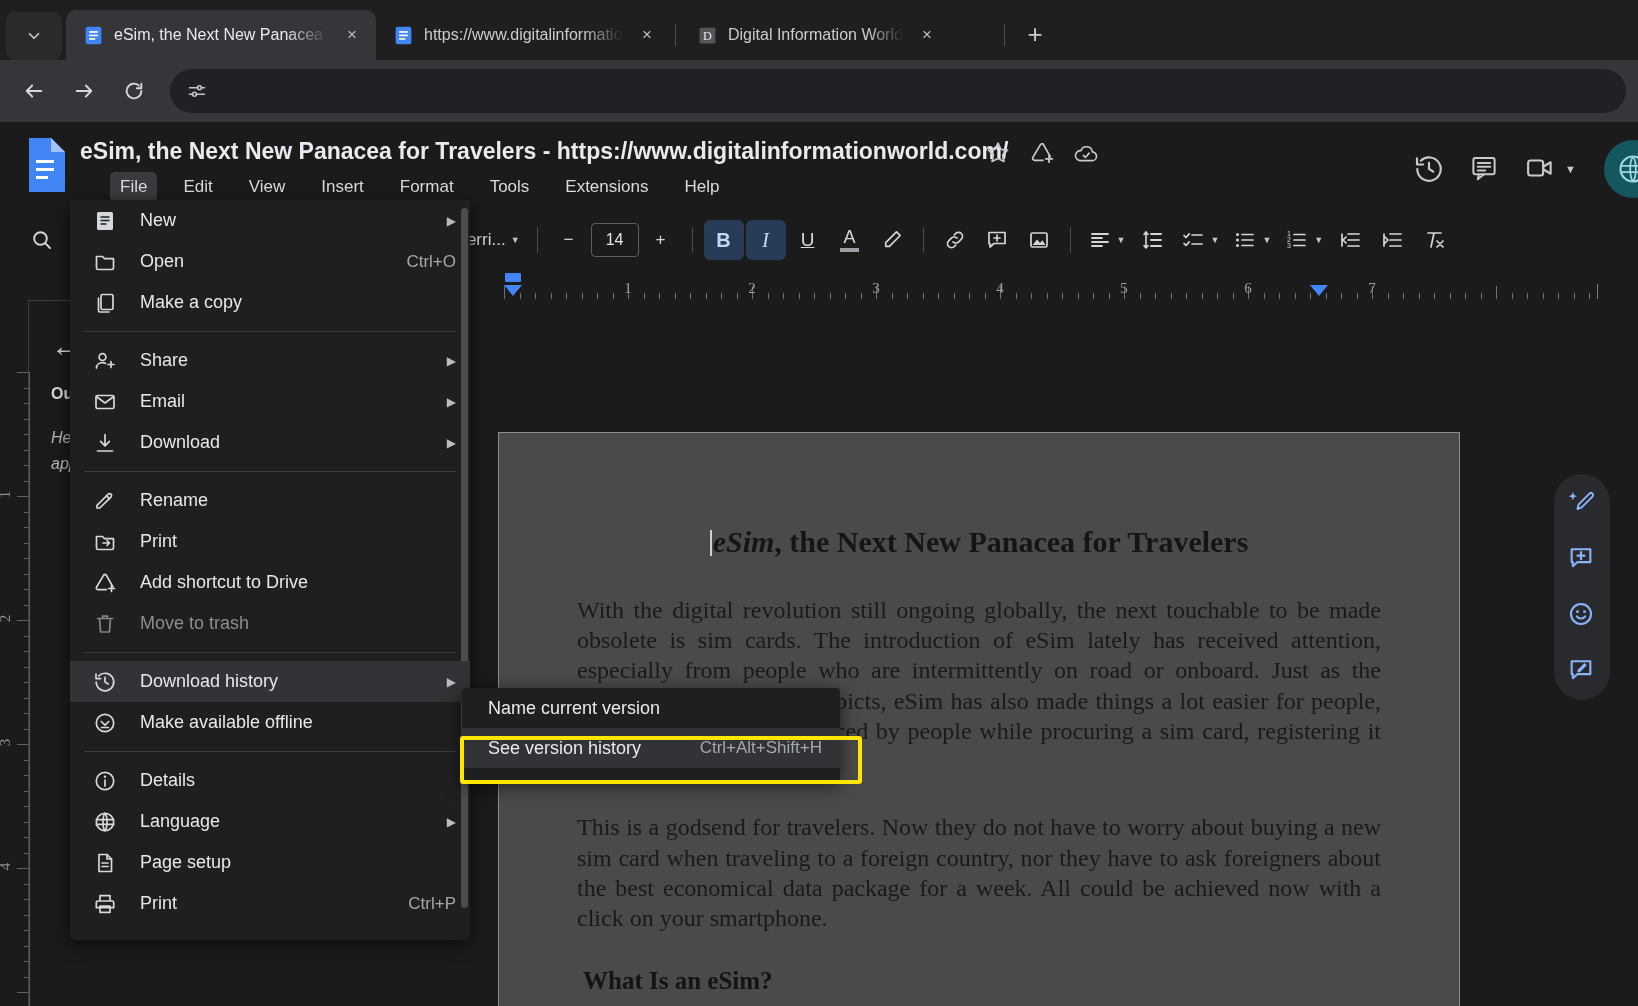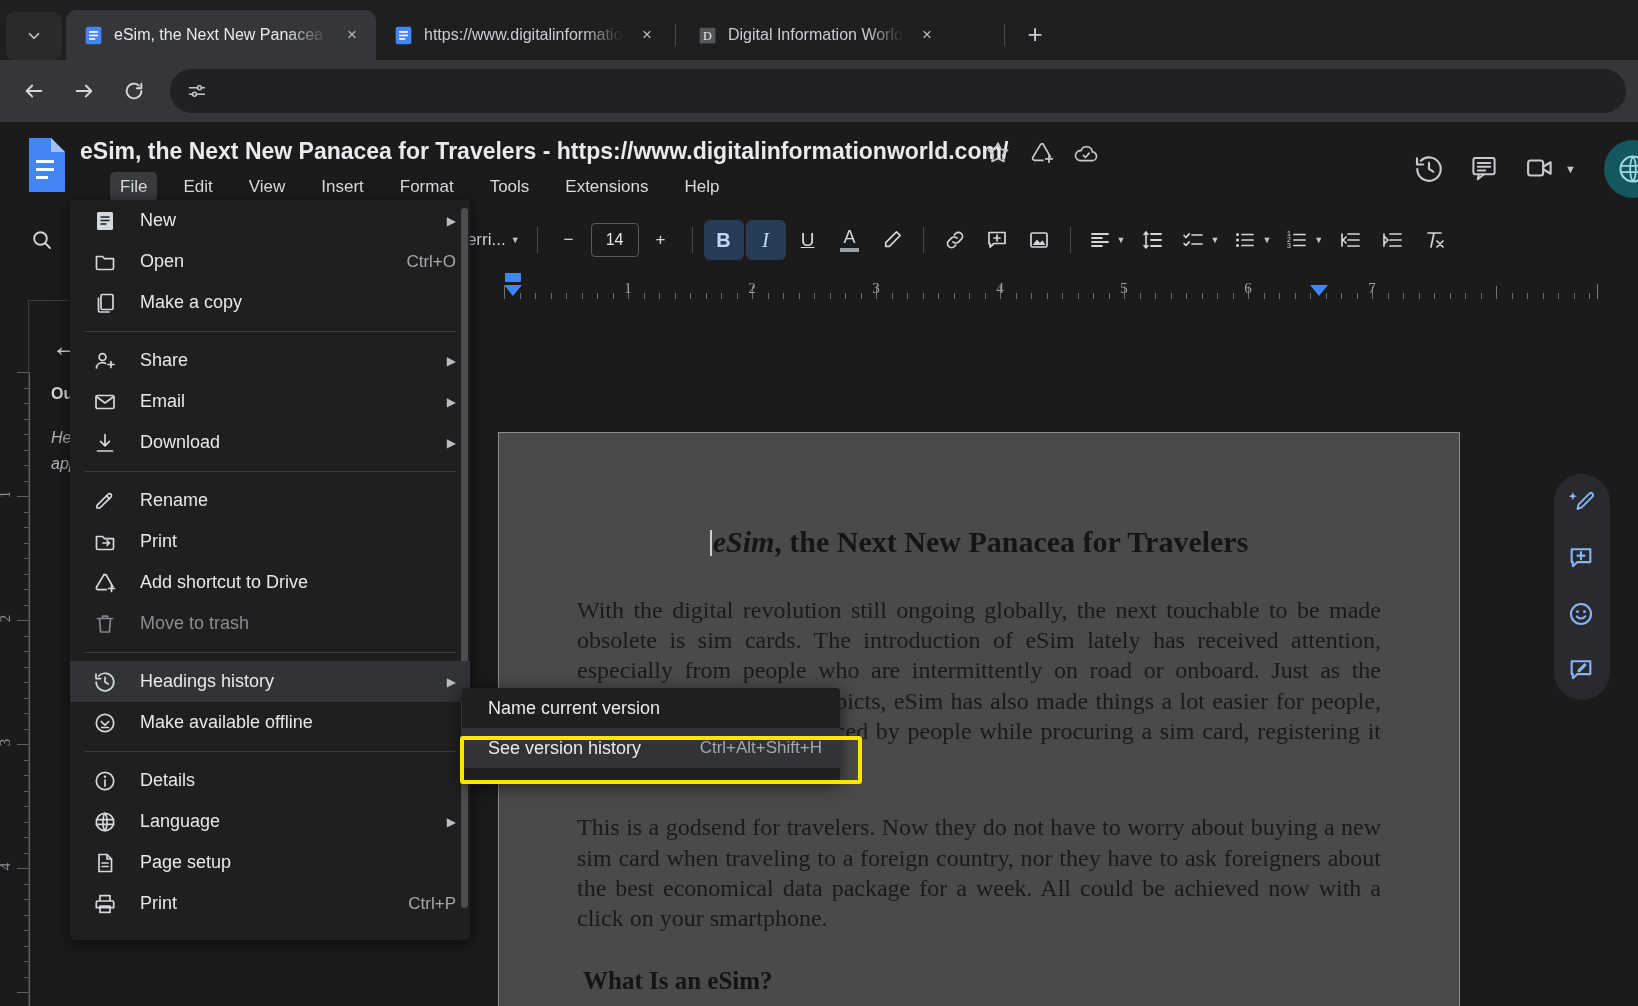--- a/index.html
+++ b/index.html
@@ -859,21 +859,21 @@
       <span class="mlabel">Move to trash</span>
     </div>
     <div class="menu-div"></div>
     <div class="menu-row hl">
       <span class="mi">
         <svg width="24" height="24" viewBox="0 0 24 24">
           <path d="M3.2 12a8.8 8.8 0 1 0 2.6-6.2M3 4v4.6h4.6" fill="none" stroke="currentColor" stroke-width="1.7" stroke-linejoin="round" stroke-linecap="round"></path>
           <path d="M12 7.4V12l3.2 2" fill="none" stroke="currentColor" stroke-width="1.7" stroke-linejoin="round" stroke-linecap="round"></path>
         </svg>
       </span>
-      <span class="mlabel">Headings history</span>
+      <span class="mlabel">Download history</span>
       <span class="marrow">▶</span>
     </div>
     <div class="menu-row">
       <span class="mi">
         <svg width="24" height="24" viewBox="0 0 24 24">
           <circle cx="12" cy="12" r="8.7" fill="none" stroke="currentColor" stroke-width="1.7" stroke-linejoin="round" stroke-linecap="round"></circle>
           <path d="M8.3 10.5 12 14.2l3.7-3.7M8.6 16.5h6.8" fill="none" stroke="currentColor" stroke-width="1.7" stroke-linejoin="round" stroke-linecap="round"></path>
         </svg>
       </span>
       <span class="mlabel">Make available offline</span>

